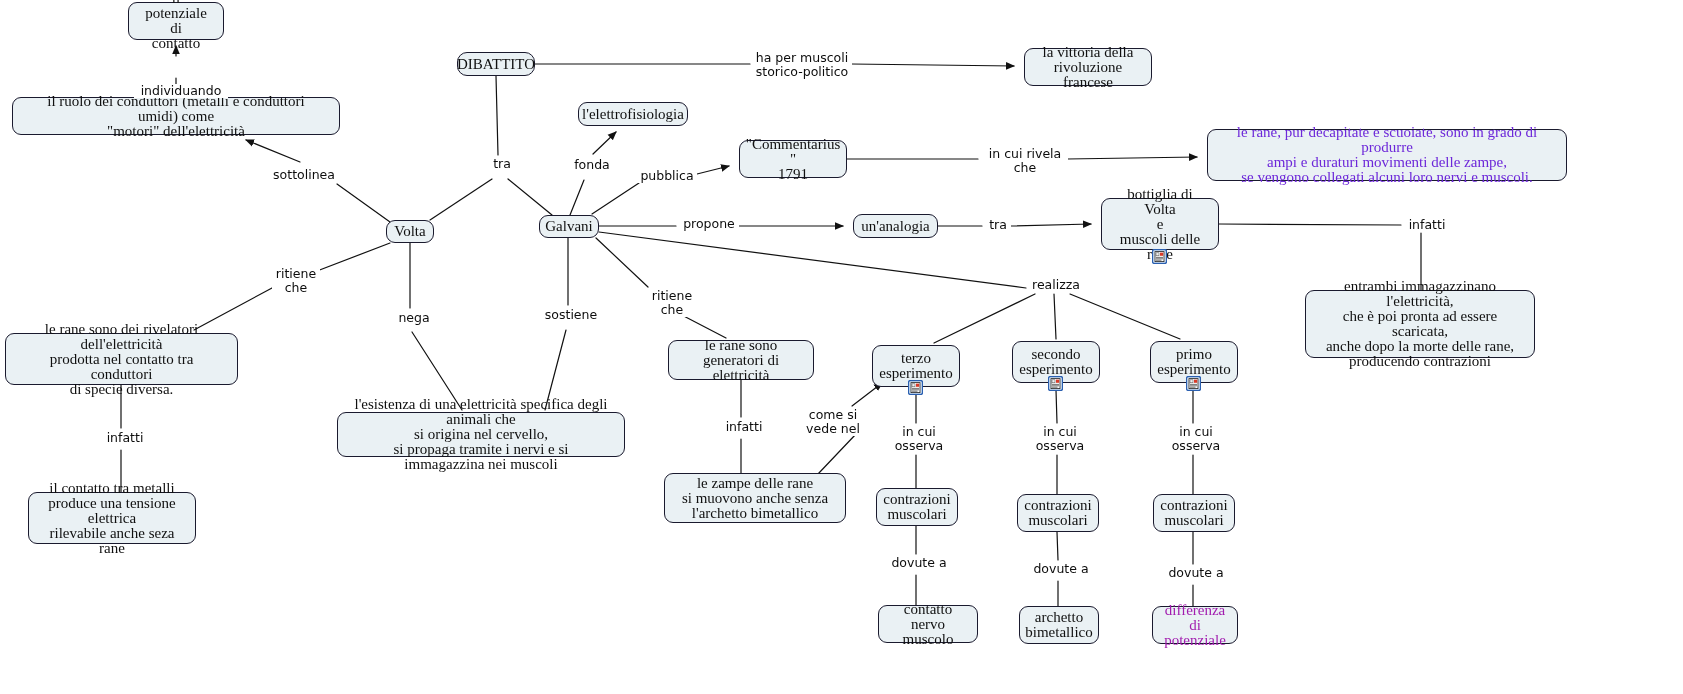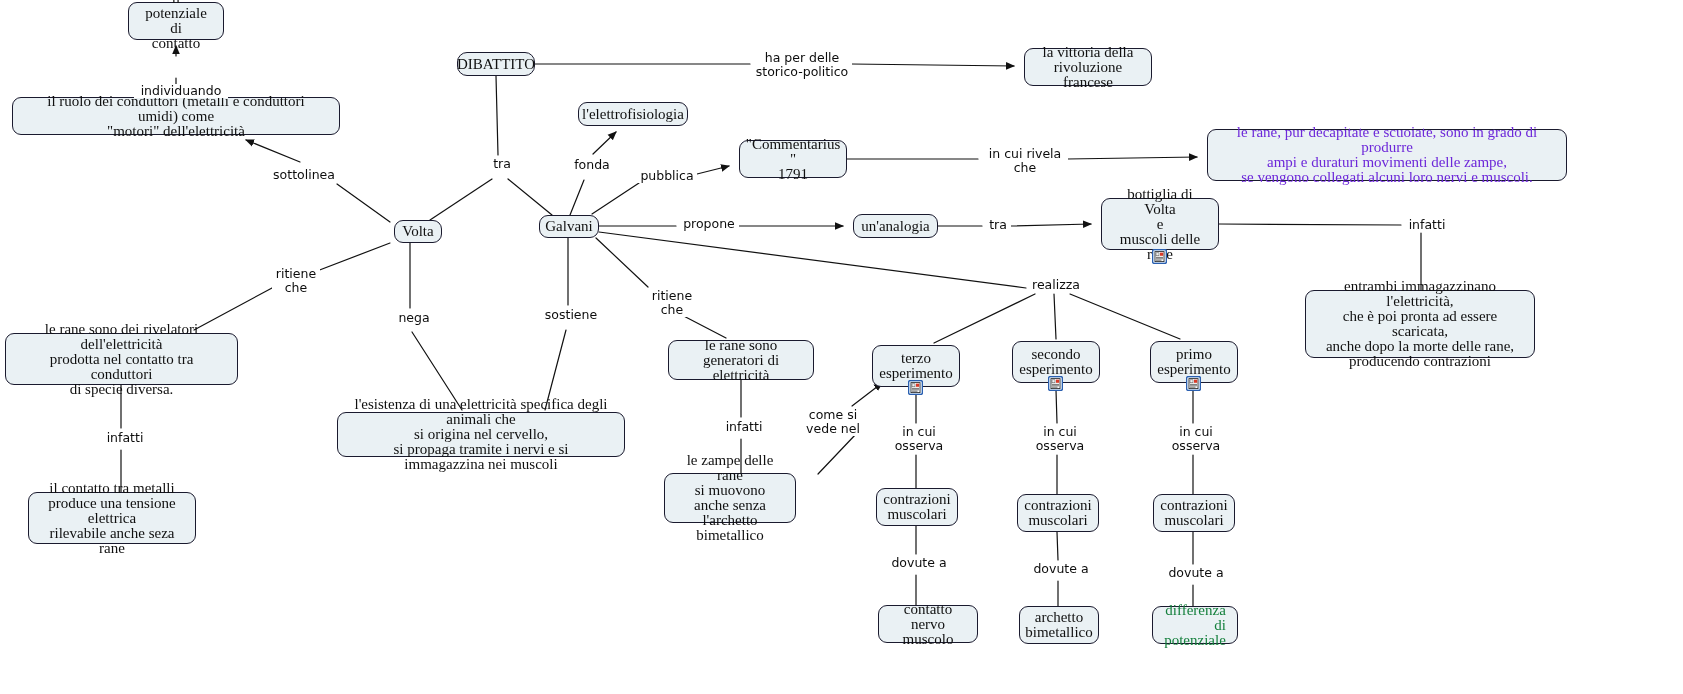--- a/index.html
+++ b/index.html
@@ -161,21 +161,21 @@
 "motori" dell'elettricità</div>
       <div class="node" style="left: 457px; top: 52px; width: 78px; height: 24px; background: rgb(234, 241, 244); border-color: rgb(26, 26, 46); color: rgb(16, 16, 16); border-radius: 10px;">DIBATTITO</div>
       <div class="node" style="left: 1024px; top: 48px; width: 128px; height: 38px; background: rgb(234, 241, 244); border-color: rgb(26, 26, 46); color: rgb(16, 16, 16);">la vittoria della
 rivoluzione francese</div>
       <div class="node" style="left: 578px; top: 102px; width: 110px; height: 24px; background: rgb(234, 241, 244); border-color: rgb(26, 26, 46); color: rgb(16, 16, 16);">l'elettrofisiologia</div>
       <div class="node" style="left: 739px; top: 140px; width: 108px; height: 38px; background: rgb(234, 241, 244); border-color: rgb(26, 26, 46); color: rgb(16, 16, 16);">"Commentarius "
 1791</div>
       <div class="node" style="left: 1207px; top: 129px; width: 360px; height: 52px; background: rgb(234, 241, 244); border-color: rgb(26, 26, 46); color: #6d28d9;">le rane, pur decapitate e scuoiate, sono in grado di produrre
 ampi e duraturi movimenti delle zampe,
 se vengono collegati alcuni loro nervi e muscoli.</div>
-      <div class="node" style="left: 386px; top: 220px; width: 48px; height: 23px; background: rgb(234, 241, 244); border-color: rgb(26, 26, 46); color: rgb(16, 16, 16); margin-left: 8px;">Volta</div>
+      <div class="node" style="left: 386px; top: 220px; width: 48px; height: 23px; background: rgb(234, 241, 244); border-color: rgb(26, 26, 46); color: rgb(16, 16, 16);">Volta</div>
       <div class="node" style="left: 539px; top: 215px; width: 60px; height: 23px; background: rgb(234, 241, 244); border-color: rgb(26, 26, 46); color: rgb(16, 16, 16);">Galvani</div>
       <div class="node" style="left: 853px; top: 214px; width: 85px; height: 24px; background: rgb(234, 241, 244); border-color: rgb(26, 26, 46); color: rgb(16, 16, 16);">un'analogia</div>
       <div class="node" style="left: 1101px; top: 198px; width: 118px; height: 52px; background: rgb(234, 241, 244); border-color: rgb(26, 26, 46); color: rgb(16, 16, 16);">bottiglia di Volta
 e
 muscoli delle rane</div>
       <div class="node" style="left: 1305px; top: 290px; width: 230px; height: 68px; background: rgb(234, 241, 244); border-color: rgb(26, 26, 46); color: rgb(16, 16, 16);">entrambi immagazzinano l'elettricità,
 che è poi pronta ad essere scaricata,
 anche dopo la morte delle rane,
 producendo  contrazioni</div>
       <div class="node" style="left: 5px; top: 333px; width: 233px; height: 52px; background: rgb(234, 241, 244); border-color: rgb(26, 26, 46); color: rgb(16, 16, 16);">le rane sono dei rivelatori dell'elettricità
@@ -188,40 +188,40 @@
       <div class="node" style="left: 1012px; top: 341px; width: 88px; height: 42px; background: rgb(234, 241, 244); border-color: rgb(26, 26, 46); color: rgb(16, 16, 16);">secondo
 esperimento</div>
       <div class="node" style="left: 1150px; top: 341px; width: 88px; height: 42px; background: rgb(234, 241, 244); border-color: rgb(26, 26, 46); color: rgb(16, 16, 16);">primo
 esperimento</div>
       <div class="node" style="left: 337px; top: 412px; width: 288px; height: 45px; background: rgb(234, 241, 244); border-color: rgb(26, 26, 46); color: rgb(16, 16, 16);">l'esistenza di una elettricità specifica degli animali che
 si origina nel cervello,
 si propaga tramite i nervi e si immagazzina nei muscoli</div>
       <div class="node" style="left: 28px; top: 492px; width: 168px; height: 52px; background: rgb(234, 241, 244); border-color: rgb(26, 26, 46); color: rgb(16, 16, 16);">il contatto tra metalli
 produce una tensione elettrica
 rilevabile anche seza rane</div>
-      <div class="node" style="left: 664px; top: 473px; width: 132px; height: 50px; background: rgb(234, 241, 244); border-color: rgb(26, 26, 46); color: rgb(16, 16, 16);">le zampe delle rane
+      <div class="node" style="left: 664px; top: 473px; width: 182px; height: 50px; background: rgb(234, 241, 244); border-color: rgb(26, 26, 46); color: rgb(16, 16, 16);">le zampe delle rane
 si muovono anche senza
 l'archetto bimetallico</div>
       <div class="node" style="left: 876px; top: 488px; width: 82px; height: 38px; background: rgb(234, 241, 244); border-color: rgb(26, 26, 46); color: rgb(16, 16, 16);">contrazioni
 muscolari</div>
       <div class="node" style="left: 1017px; top: 494px; width: 82px; height: 38px; background: rgb(234, 241, 244); border-color: rgb(26, 26, 46); color: rgb(16, 16, 16);">contrazioni
 muscolari</div>
       <div class="node" style="left: 1153px; top: 494px; width: 82px; height: 38px; background: rgb(234, 241, 244); border-color: rgb(26, 26, 46); color: rgb(16, 16, 16);">contrazioni
 muscolari</div>
       <div class="node" style="left: 866px; top: 605px; width: 100px; height: 38px; background: rgb(234, 241, 244); border-color: rgb(26, 26, 46); color: rgb(16, 16, 16); margin-left: 12px;">contatto nervo
 muscolo</div>
       <div class="node" style="left: 1019px; top: 606px; width: 80px; height: 38px; background: rgb(234, 241, 244); border-color: rgb(26, 26, 46); color: rgb(16, 16, 16);">archetto
 bimetallico</div>
-      <div class="node" style="left: 1152px; top: 606px; width: 86px; height: 38px; background: rgb(234, 241, 244); border-color: rgb(26, 26, 46); color: #15803d; text-align: right;">differenza di
+      <div class="node" style="left: 1152px; top: 606px; width: 86px; height: 38px; background: rgb(234, 241, 244); border-color: rgb(26, 26, 46); color: #a21caf;">differenza di
 potenziale</div>
     </div>
   <div id="labels-layer">
       <div class="link-label" style="left: 134px; top: 60px; width: 90px; margin-top: 24px;">individuando</div>
       <div class="link-label" style="left: 268px; top: 168px; width: 68px;">sottolinea</div>
-      <div class="link-label" style="left: 752px; top: 51px; width: 96px;">ha per delle
+      <div class="link-label" style="left: 752px; top: 51px; width: 96px;">ha per muscoli
 storico-politico</div>
       <div class="link-label" style="left: 488px; top: 157px; width: 24px;">tra</div>
       <div class="link-label" style="left: 569px; top: 158px; width: 42px;">fonda</div>
       <div class="link-label" style="left: 637px; top: 169px; width: 56px;">pubblica</div>
       <div class="link-label" style="left: 982px; top: 147px; width: 82px;">in cui rivela
 che</div>
       <div class="link-label" style="left: 679px; top: 217px; width: 56px;">propone</div>
       <div class="link-label" style="left: 985px; top: 218px; width: 22px;">tra</div>
       <div class="link-label" style="left: 1404px; top: 218px; width: 42px;">infatti</div>
       <div class="link-label" style="left: 272px; top: 267px; width: 44px;">ritiene

